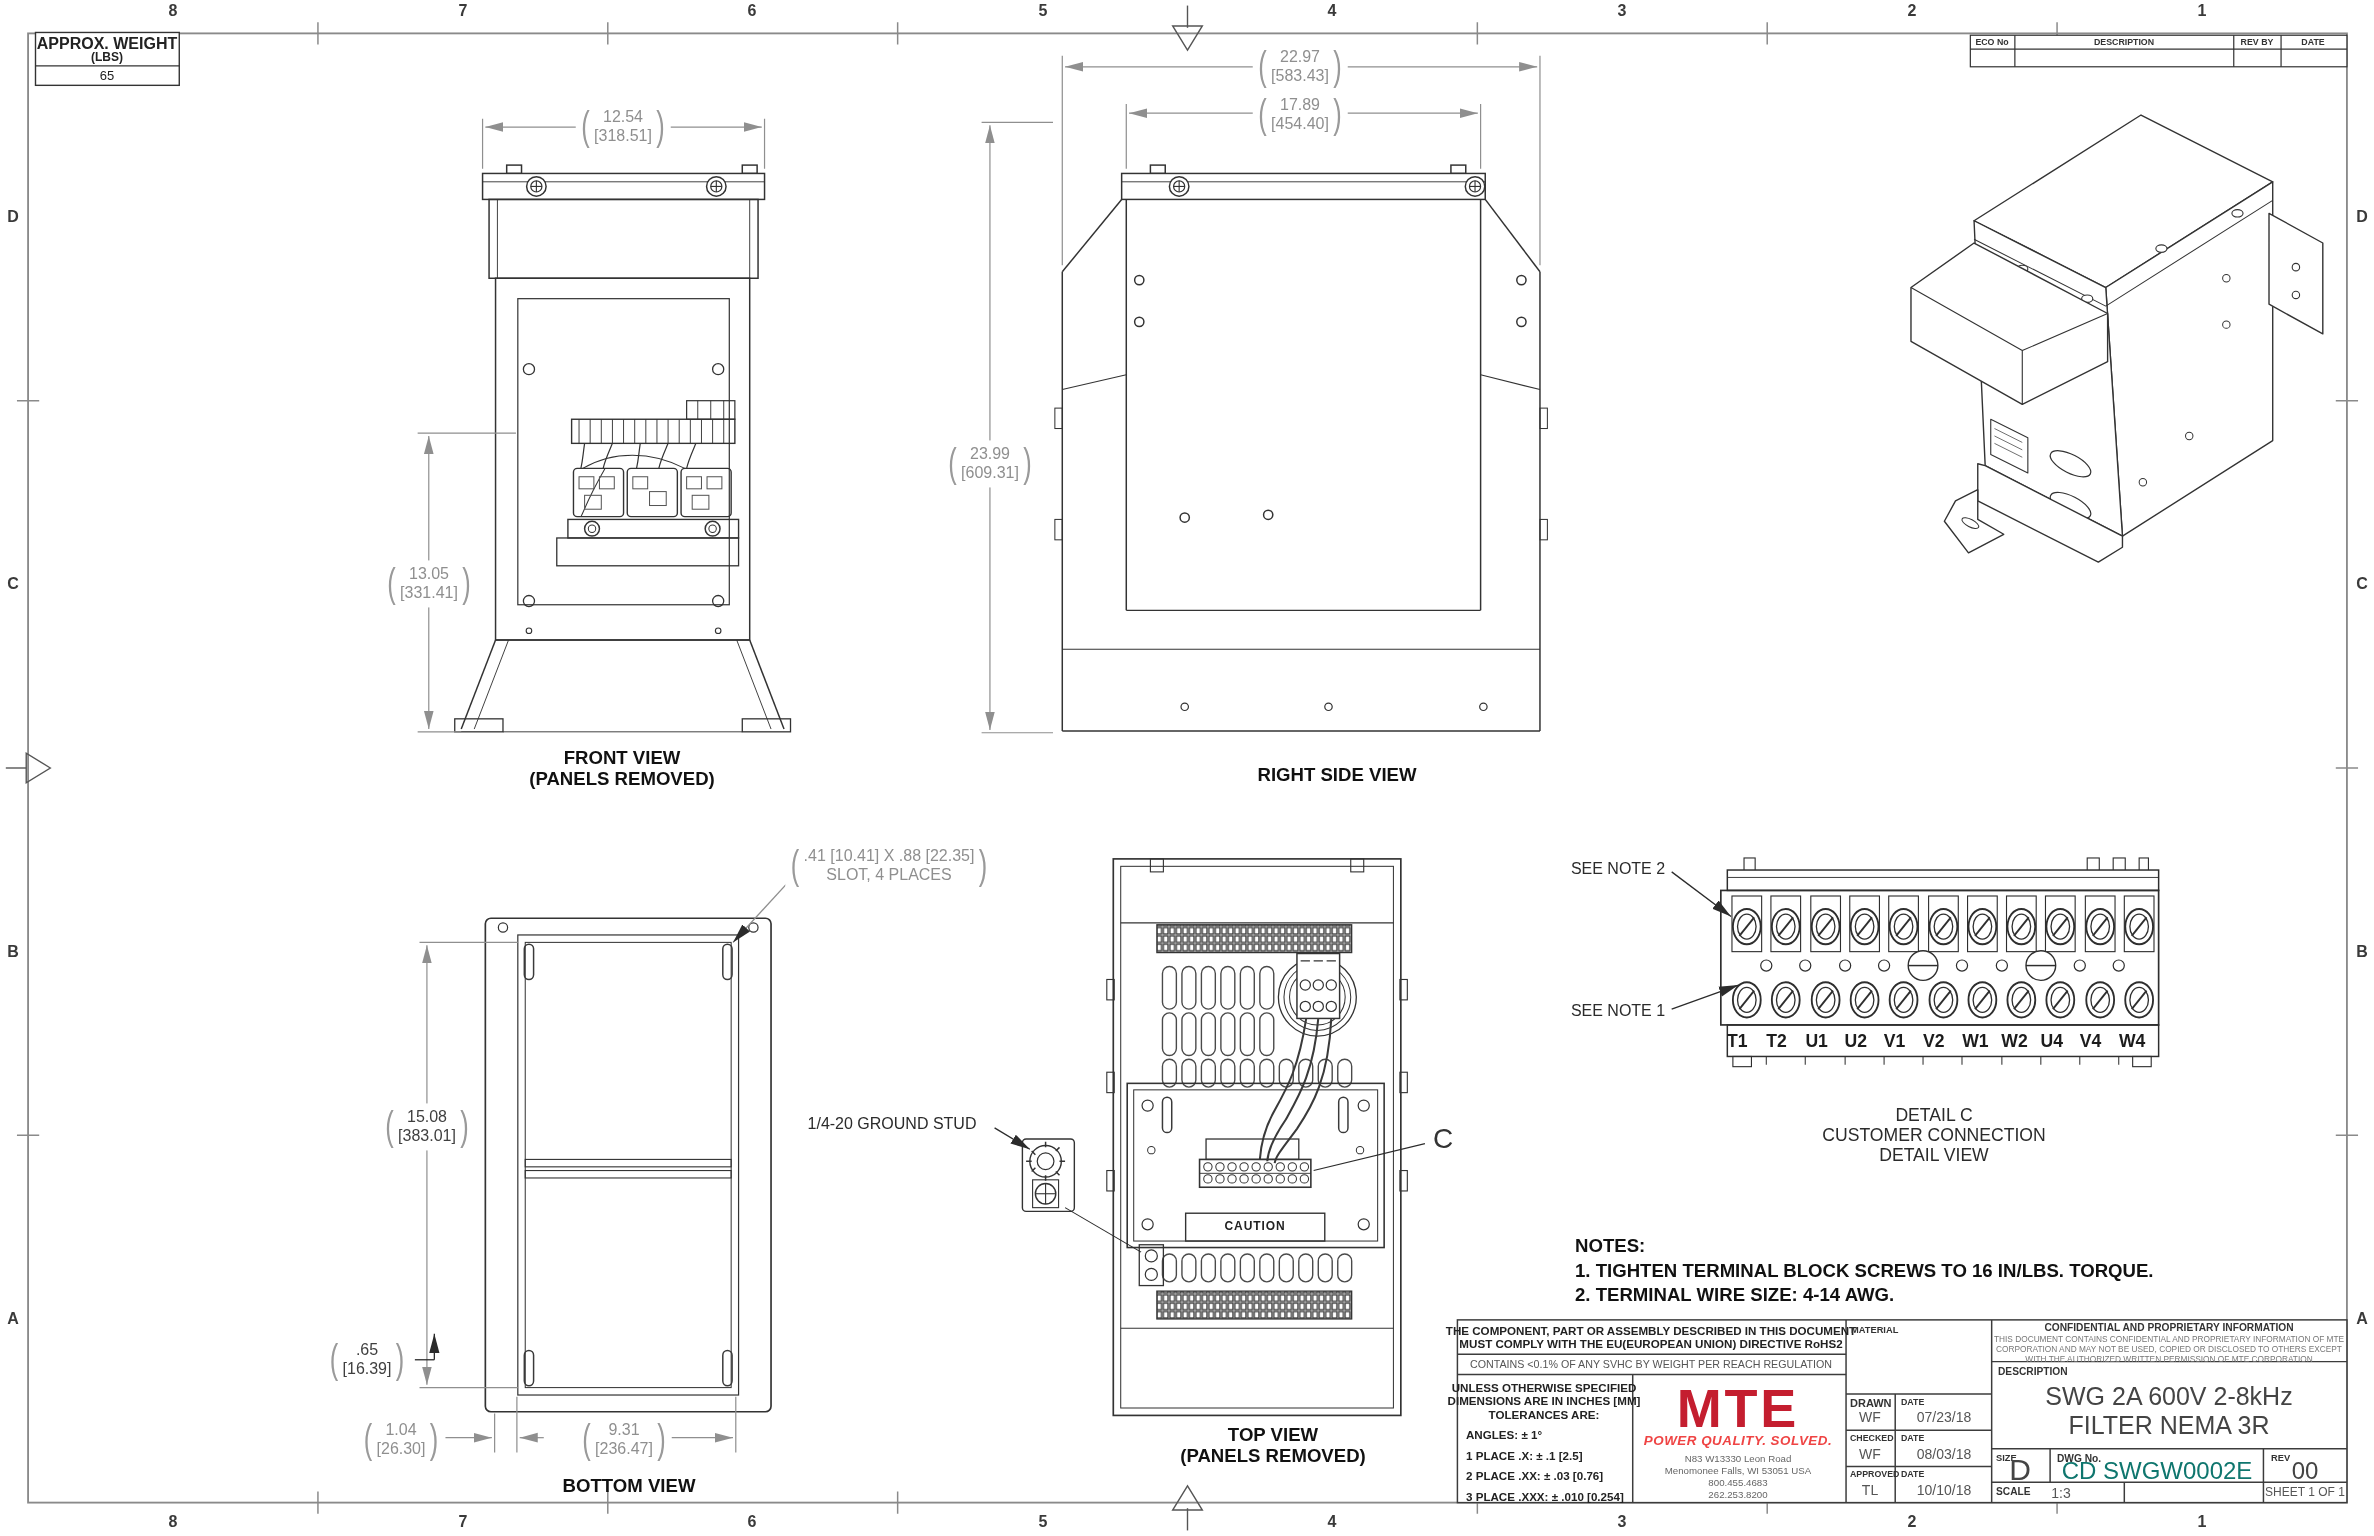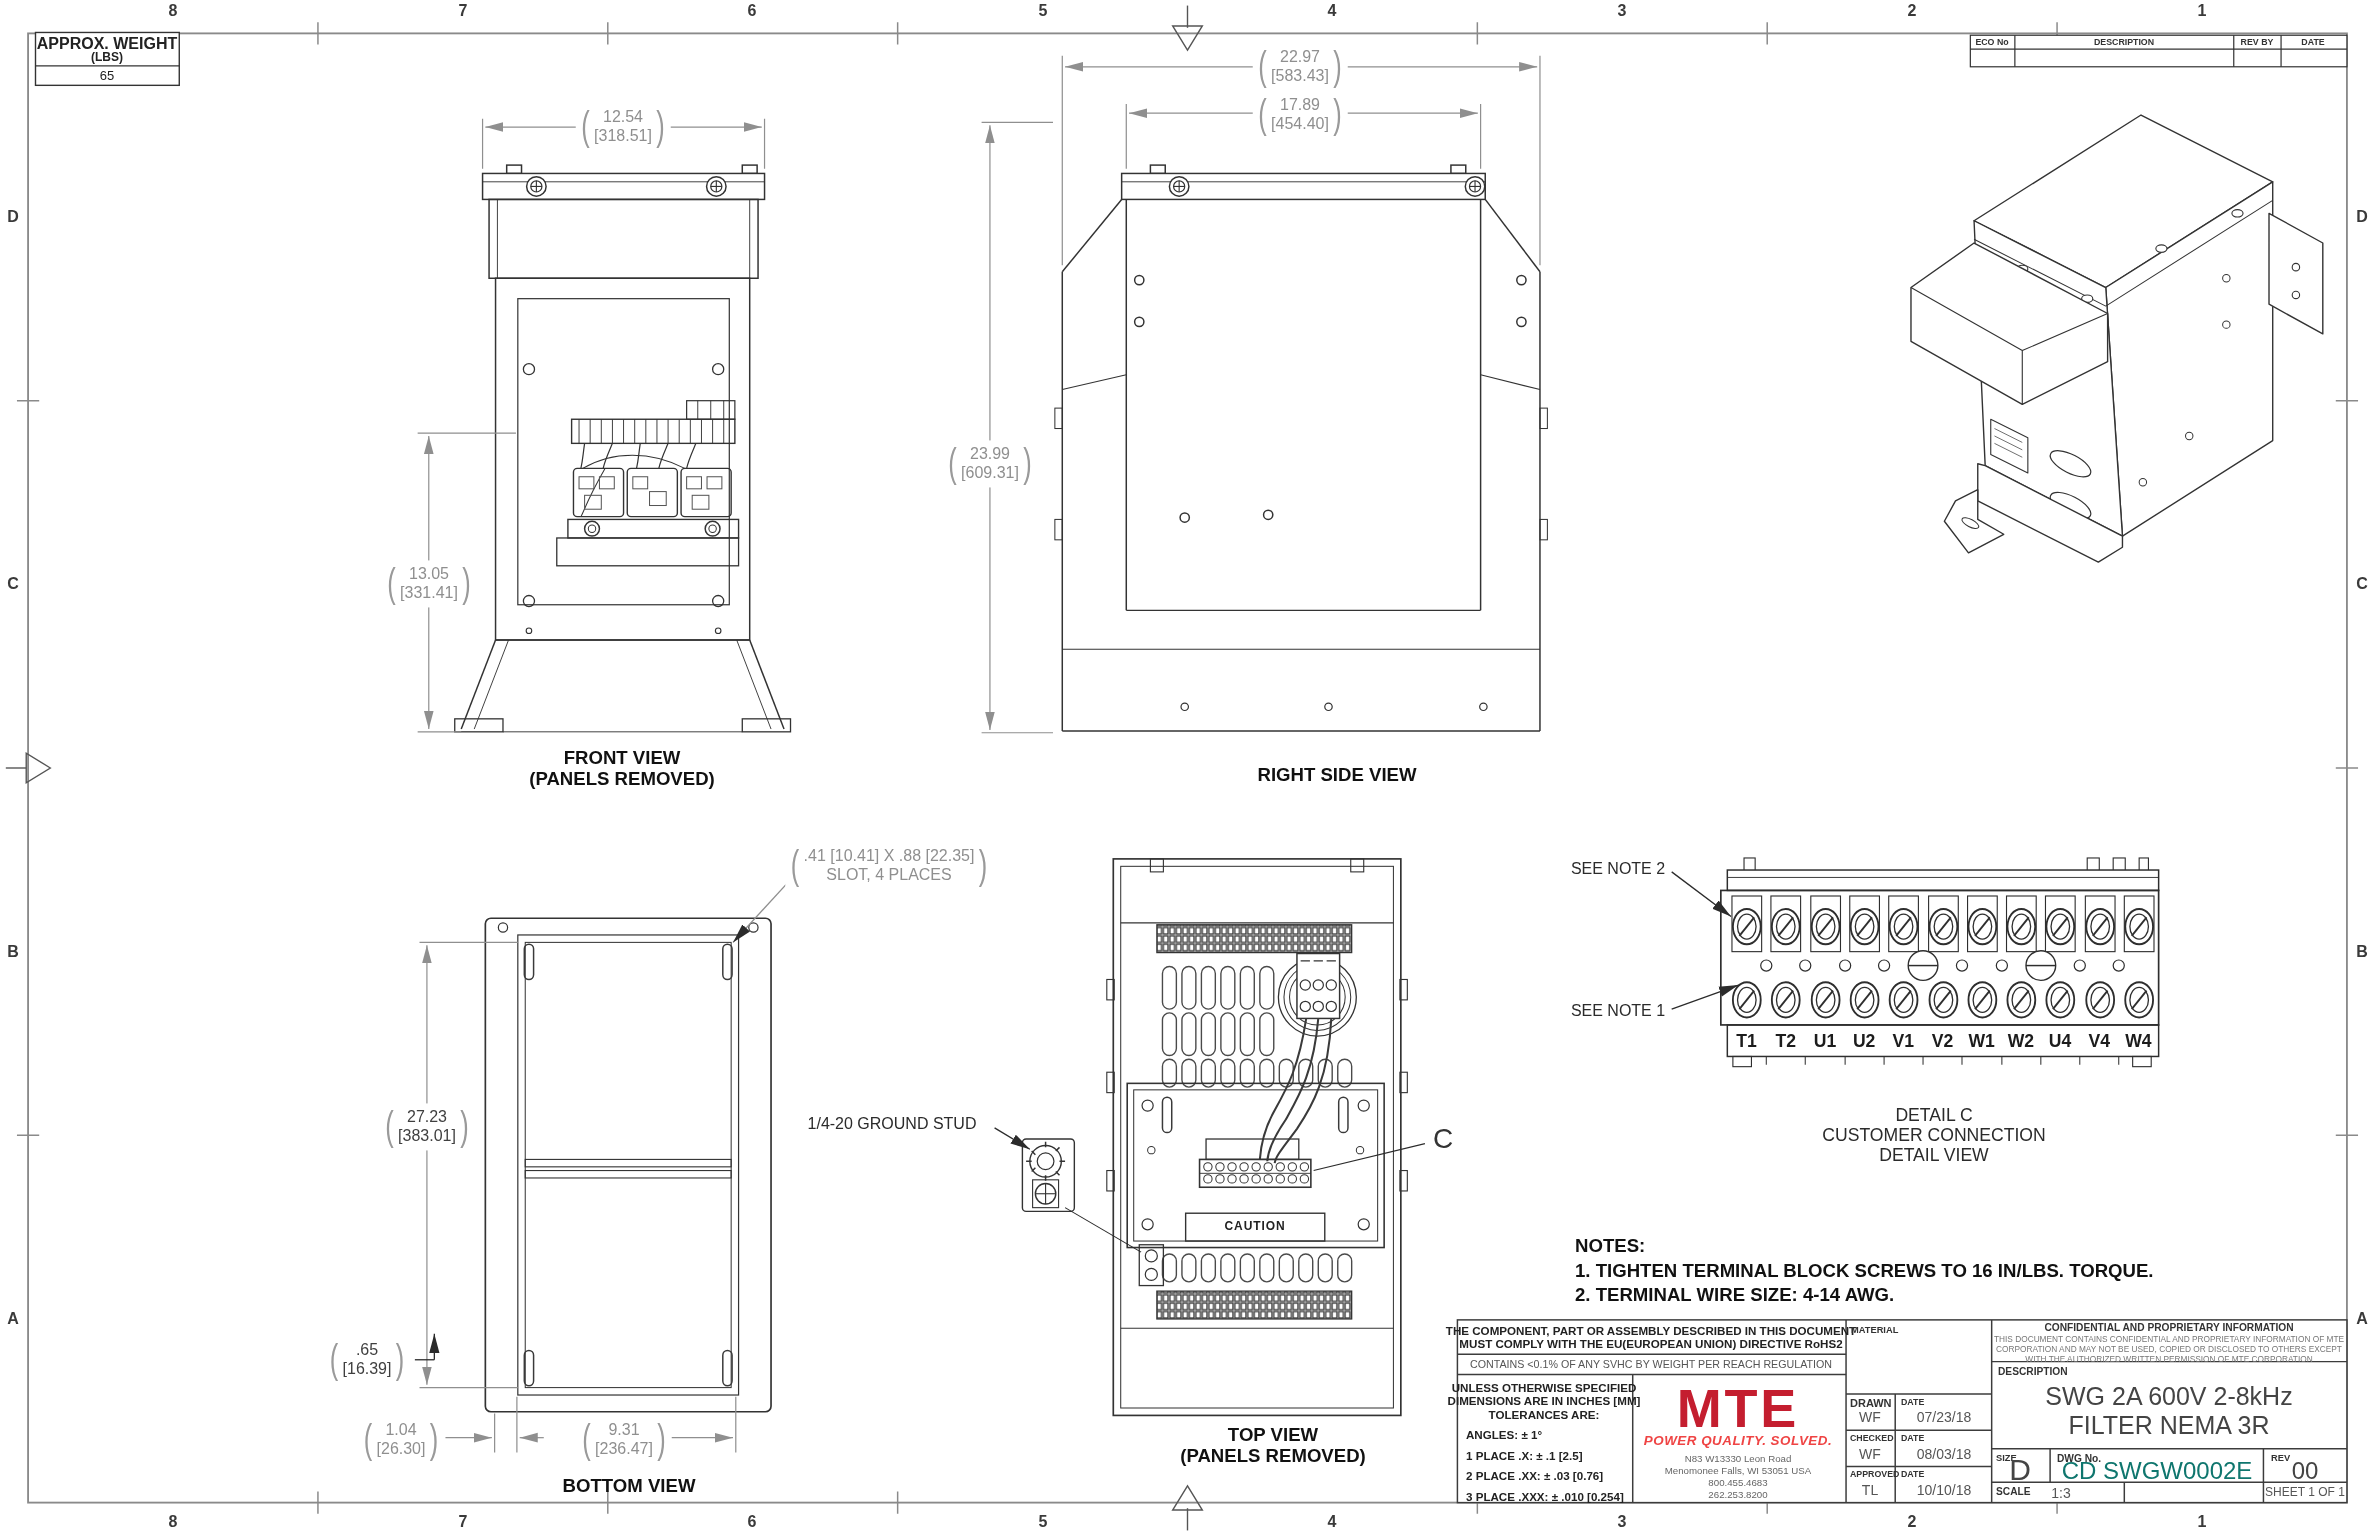--- a/index.html
+++ b/index.html
@@ -11,21 +11,21 @@
   .stack>span{display:block;}
   .zone{font-size:16px;font-weight:bold;color:#3a3a3a;}
   .vlabel{font-weight:bold;font-size:18.6px;color:#111;}
   .dim{position:absolute;transform:translate(-50%,-50%);display:flex;align-items:center;
        color:#8f8f8f;background:#fff;padding:0 2.8px;font-size:16px;line-height:1.15;}
   .dim .v{display:flex;flex-direction:column;align-items:center;padding:0 1.9px;}
   .dim .p{font-size:41px;font-weight:300;color:#9a9a9a;transform:scaleX(.62);}
   .dim.dark{color:#3f3f3f;}
   .note-txt{font-size:16px;color:#2b2b2b;}
   .terms{position:absolute;left:1727px;top:1026px;width:431px;height:30px;display:flex;align-items:center;}
-  .terms span{flex:1;text-align:center;font-size:17.6px;font-weight:bold;color:#1c1c1c;}
+  .terms span{flex:1;font-size:17.6px;font-weight:bold;color:#1c1c1c;}
   .notes{font-size:18.6px;font-weight:bold;color:#111;line-height:1.32;}
   .tb-label{font-size:9.3px;font-weight:bold;color:#333;}
   .tb-val{font-size:14px;color:#555;}
   .eco-h{font-size:8.8px;font-weight:bold;color:#333;}
   .logo{font-size:54px;font-weight:900;color:#c41e2f;letter-spacing:2.8px;font-family:"Liberation Sans",sans-serif;}
   .tagline{font-size:13.4px;font-weight:bold;font-style:italic;color:#ef4444;letter-spacing:0.5px;}
   .addr{font-size:9.7px;color:#666;line-height:1.25;}
   .tol{font-size:11.6px;font-weight:bold;color:#222;}
   .conf-t{font-size:10.2px;font-weight:bold;color:#333;}
   .conf-b{font-size:8.3px;color:#777;line-height:1.2;}
@@ -531,21 +531,21 @@
   <span class="p">(</span>
       <span class="v">
         <span>23.99</span>
         <span>[609.31]</span>
       </span>
       <span class="p">)</span>
 </div>
 <div class="dim dark" style="left:427px;top:1127px">
   <span class="p">(</span>
       <span class="v">
-        <span>27.23</span>
+        <span>15.08</span>
         <span>[383.01]</span>
       </span>
       <span class="p">)</span>
 </div>
 <div class="dim dark" style="left:367px;top:1360px">
   <span class="p">(</span>
       <span class="v">
         <span>.65</span>
         <span>[16.39]</span>
       </span>

